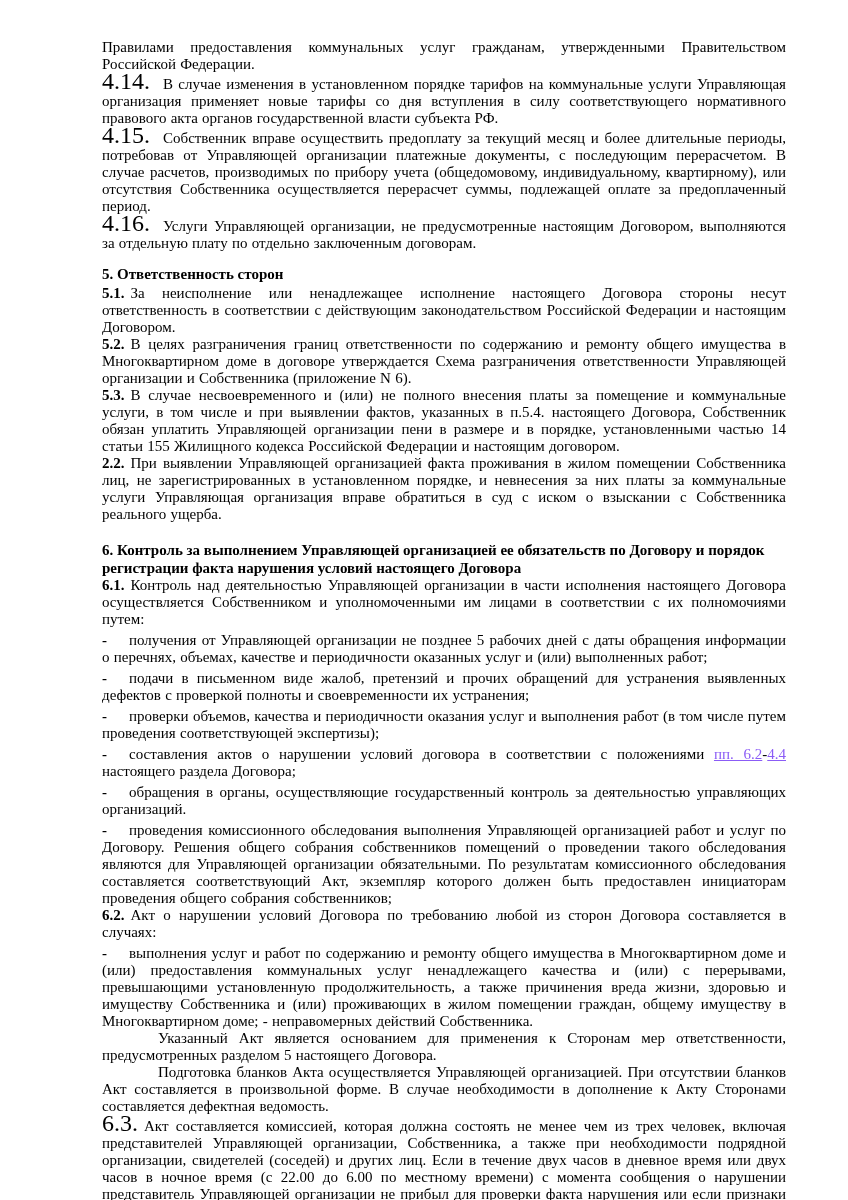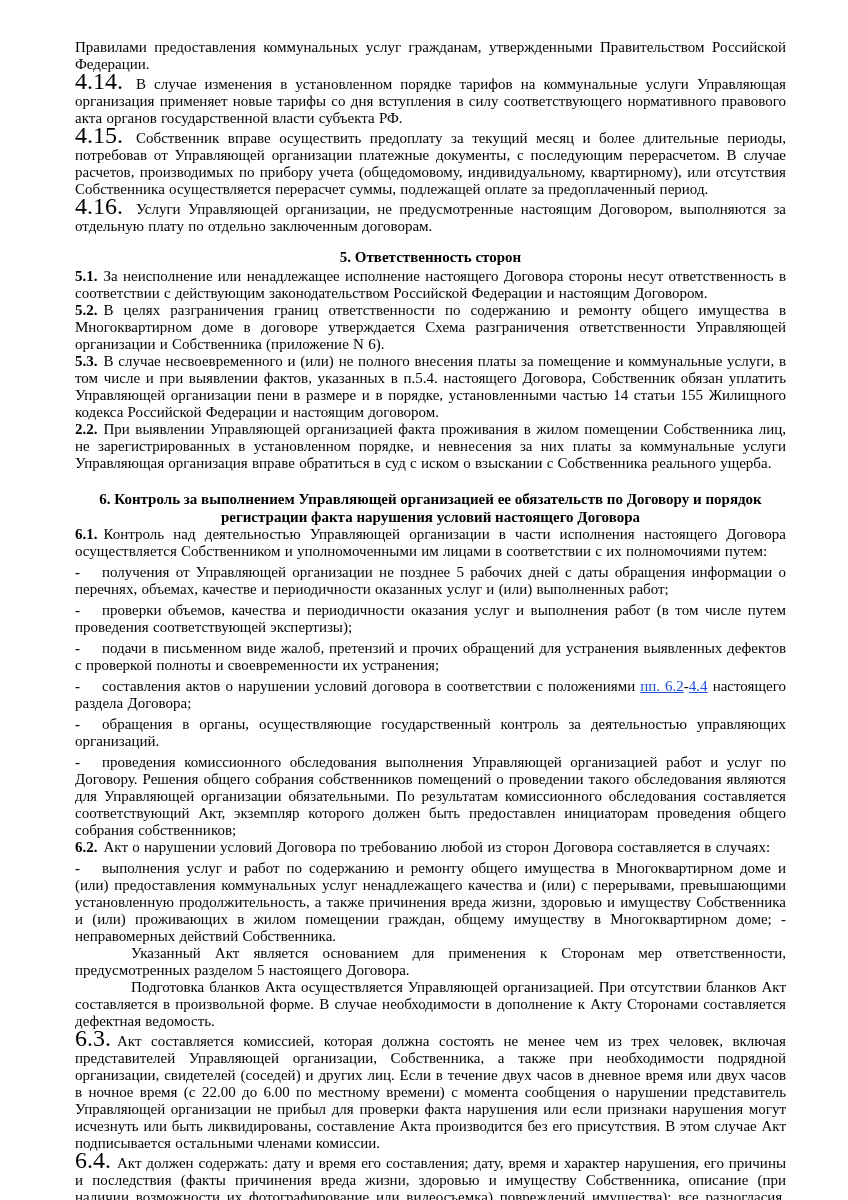--- a/index.html
+++ b/index.html
@@ -7,21 +7,21 @@
     width: 848px; height: 1200px;
     background: #ffffff;
     overflow: hidden;
     font-family: "Liberation Serif", "DejaVu Serif", serif;
     color: #000000;
     -webkit-font-smoothing: antialiased;
   }
   .page {
     box-sizing: border-box;
     width: 848px; height: 868px;
-    padding: 39px 62px 0 75px;
+    padding: 39px 62px 0 102px;
   }
   p.block {
     margin: 0;
     font-size: 15px;
     line-height: 17px;
     text-align: justify;
     word-spacing: 0.5px;
   }
   p.indent { text-indent: 56px; }
   p.dash-item { margin-top: 4px; }
@@ -32,47 +32,46 @@
   }
   .num { padding-right: 6px; white-space: nowrap; }
   .num.bold { font-weight: bold; }
   .num.big { font-size: 24px; line-height: 17px; }
   .num.tab { padding-right: 13px; }
   h2.heading {
     margin: 13px 0 2px 0;
     font-size: 15px;
     line-height: 18px;
     font-weight: bold;
-    text-align: center;
   }
   h2.heading.h6 { margin: 18px 0 0 0; }
   a.clause-link {
-    color: #1d4ed8;
+    color: #8b5cf6;
     cursor: pointer;
   }
 </style>
 </head>
 <body>
 
 <div class="page">
   <main>
       <p class="block para"><span>Правилами предоставления коммунальных услуг гражданам, утвержденными Правительством Российской Федерации.</span></p>
       <p class="block para"><span class="num big tab">4.14.</span><span>В случае изменения в установленном порядке тарифов на коммунальные услуги Управляющая организация применяет новые тарифы со дня вступления в силу соответствующего нормативного правового акта органов государственной власти субъекта РФ.</span></p>
       <p class="block para"><span class="num big tab">4.15.</span><span>Собственник вправе осуществить предоплату за текущий месяц и более длительные периоды, потребовав от Управляющей организации платежные документы, с последующим перерасчетом. В случае расчетов, производимых по прибору учета (общедомовому, индивидуальному, квартирному), или отсутствия Собственника осуществляется перерасчет суммы, подлежащей оплате за предоплаченный период.</span></p>
       <p class="block para"><span class="num big tab">4.16.</span><span>Услуги Управляющей организации, не предусмотренные настоящим Договором, выполняются за отдельную плату по отдельно заключенным договорам.</span></p>
       <h2 class="heading h5">5. Ответственность сторон</h2>
       <p class="block para"><span class="num bold">5.1.</span><span>За неисполнение или ненадлежащее исполнение настоящего Договора стороны несут ответственность в соответствии с действующим законодательством Российской Федерации и настоящим Договором.</span></p>
       <p class="block para"><span class="num bold">5.2.</span><span>В целях разграничения границ ответственности по содержанию и ремонту общего имущества в Многоквартирном доме в договоре утверждается Схема разграничения ответственности Управляющей организации и Собственника (приложение N 6).</span></p>
       <p class="block para"><span class="num bold">5.3.</span><span>В случае несвоевременного и (или) не полного внесения платы за помещение и коммунальные услуги, в том числе и при выявлении фактов, указанных в п.5.4. настоящего Договора, Собственник обязан уплатить Управляющей организации пени в размере и в порядке, установленными частью 14 статьи 155 Жилищного кодекса Российской Федерации и настоящим договором.</span></p>
       <p class="block para"><span class="num bold">2.2.</span><span>При выявлении Управляющей организацией факта проживания в жилом помещении Собственника лиц, не зарегистрированных в установленном порядке, и невнесения за них платы за коммунальные услуги Управляющая организация вправе обратиться в суд с иском о взыскании с Собственника реального ущерба.</span></p>
       <h2 class="heading h6">6. Контроль за выполнением Управляющей организацией ее обязательств по Договору и порядок регистрации факта нарушения условий настоящего Договора</h2>
       <p class="block para"><span class="num bold">6.1.</span><span>Контроль над деятельностью Управляющей организации в части исполнения настоящего Договора осуществляется Собственником и уполномоченными им лицами в соответствии с их полномочиями путем:</span></p>
       <p class="block dash-item"><span class="dash-marker">-</span><span>получения от Управляющей организации не позднее 5 рабочих дней с даты обращения информации о перечнях, объемах, качестве и периодичности оказанных услуг и (или) выполненных работ;</span></p>
+      <p class="block dash-item"><span class="dash-marker">-</span><span>подачи в письменном виде жалоб, претензий и прочих обращений для устранения выявленных дефектов с проверкой полноты и своевременности их устранения;</span></p>
       <p class="block dash-item"><span class="dash-marker">-</span><span>проверки объемов, качества и периодичности оказания услуг и выполнения работ (в том числе путем проведения соответствующей экспертизы);</span></p>
-      <p class="block dash-item"><span class="dash-marker">-</span><span>подачи в письменном виде жалоб, претензий и прочих обращений для устранения выявленных дефектов с проверкой полноты и своевременности их устранения;</span></p>
       <p class="block dash-item"><span class="dash-marker">-</span><span>составления актов о нарушении условий договора в соответствии с положениями </span><a class="clause-link" href="#">пп. 6.2</a><span>-</span><a class="clause-link" href="#">4.4</a><span> настоящего раздела Договора;</span></p>
       <p class="block dash-item"><span class="dash-marker">-</span><span>обращения в органы, осуществляющие государственный контроль за деятельностью управляющих организаций.</span></p>
       <p class="block dash-item"><span class="dash-marker">-</span><span>проведения комиссионного обследования выполнения Управляющей организацией работ и услуг по Договору. Решения общего собрания собственников помещений о проведении такого обследования являются для Управляющей организации обязательными. По результатам комиссионного обследования составляется соответствующий Акт, экземпляр которого должен быть предоставлен инициаторам проведения общего собрания собственников;</span></p>
       <p class="block para"><span class="num bold">6.2.</span><span>Акт о нарушении условий Договора по требованию любой из сторон Договора составляется в случаях:</span></p>
       <p class="block dash-item"><span class="dash-marker">-</span><span>выполнения услуг и работ по содержанию и ремонту общего имущества в Многоквартирном доме и (или) предоставления коммунальных услуг ненадлежащего качества и (или) с перерывами, превышающими установленную продолжительность, а также причинения вреда жизни, здоровью и имуществу Собственника и (или) проживающих в жилом помещении граждан, общему имуществу в Многоквартирном доме; - неправомерных действий Собственника.</span></p>
       <p class="block para indent"><span>Указанный Акт является основанием для применения к Сторонам мер ответственности, предусмотренных разделом 5 настоящего Договора.</span></p>
       <p class="block para indent"><span>Подготовка бланков Акта осуществляется Управляющей организацией. При отсутствии бланков Акт составляется в произвольной форме. В случае необходимости в дополнение к Акту Сторонами составляется дефектная ведомость.</span></p>
       <p class="block para"><span class="num big">6.3.</span><span>Акт составляется комиссией, которая должна состоять не менее чем из трех человек, включая представителей Управляющей организации, Собственника, а также при необходимости подрядной организации, свидетелей (соседей) и других лиц. Если в течение двух часов в дневное время или двух часов в ночное время (с 22.00 до 6.00 по местному времени) с момента сообщения о нарушении представитель Управляющей организации не прибыл для проверки факта нарушения или если признаки нарушения могут исчезнуть или быть ликвидированы, составление Акта производится без его присутствия. В этом случае Акт подписывается остальными членами комиссии.</span></p>
       <p class="block para"><span class="num big">6.4.</span><span>Акт должен содержать: дату и время его составления; дату, время и характер нарушения, его причины и последствия (факты причинения вреда жизни, здоровью и имуществу Собственника, описание (при наличии возможности их фотографирование или видеосъемка) повреждений имущества); все разногласия, особые мнения и возражения, возникшие при составлении Акта; подписи членов комиссии и Собственника.</span></p>
     </main>

